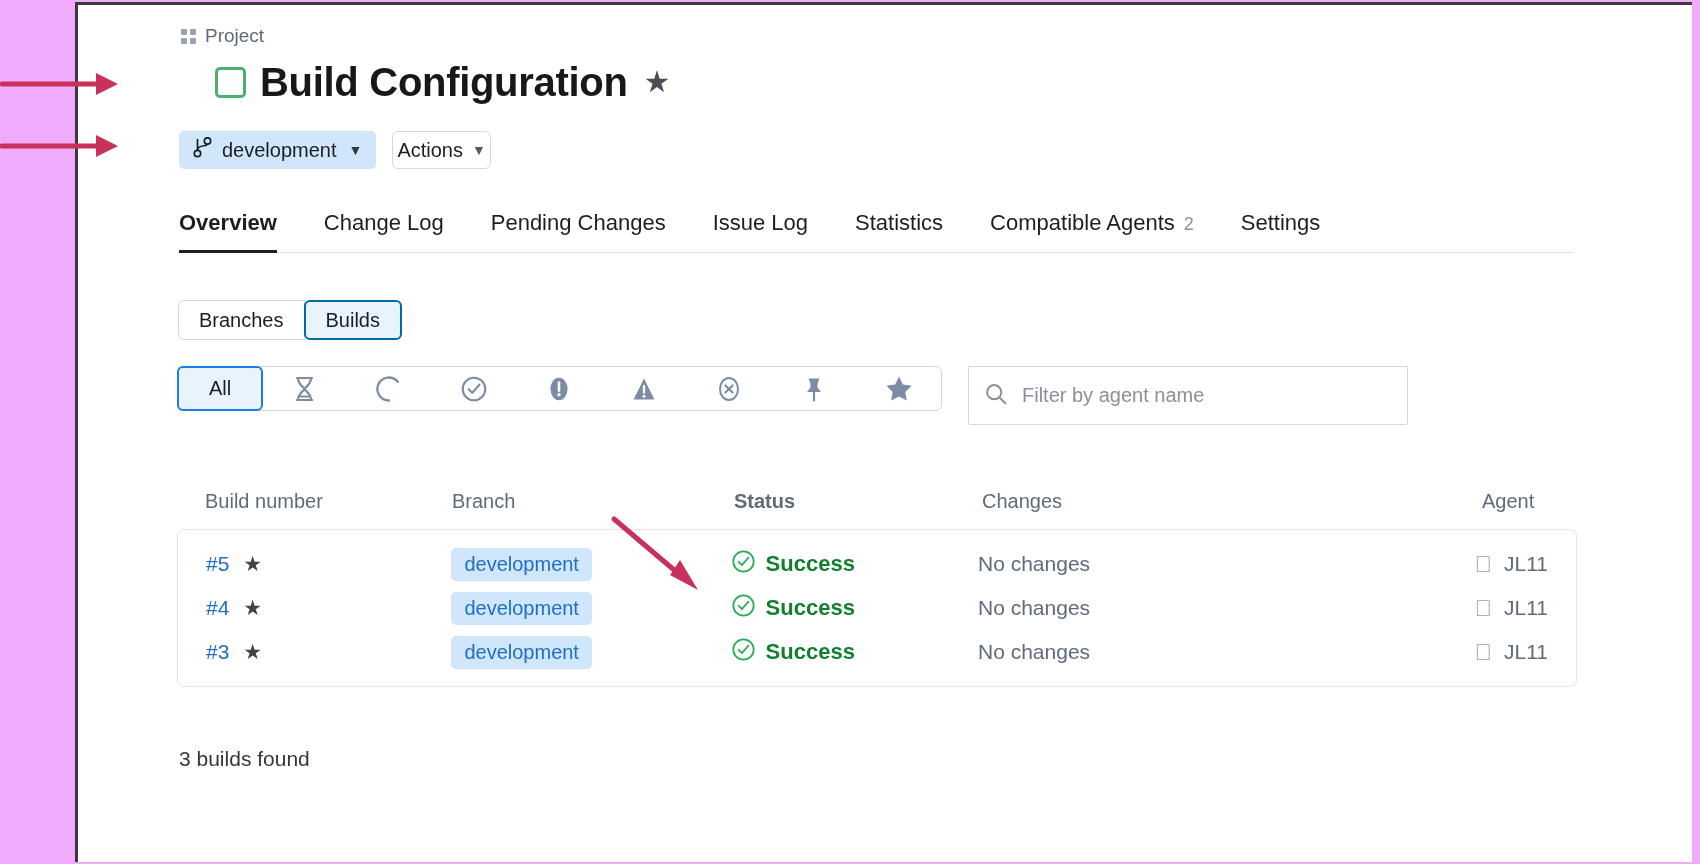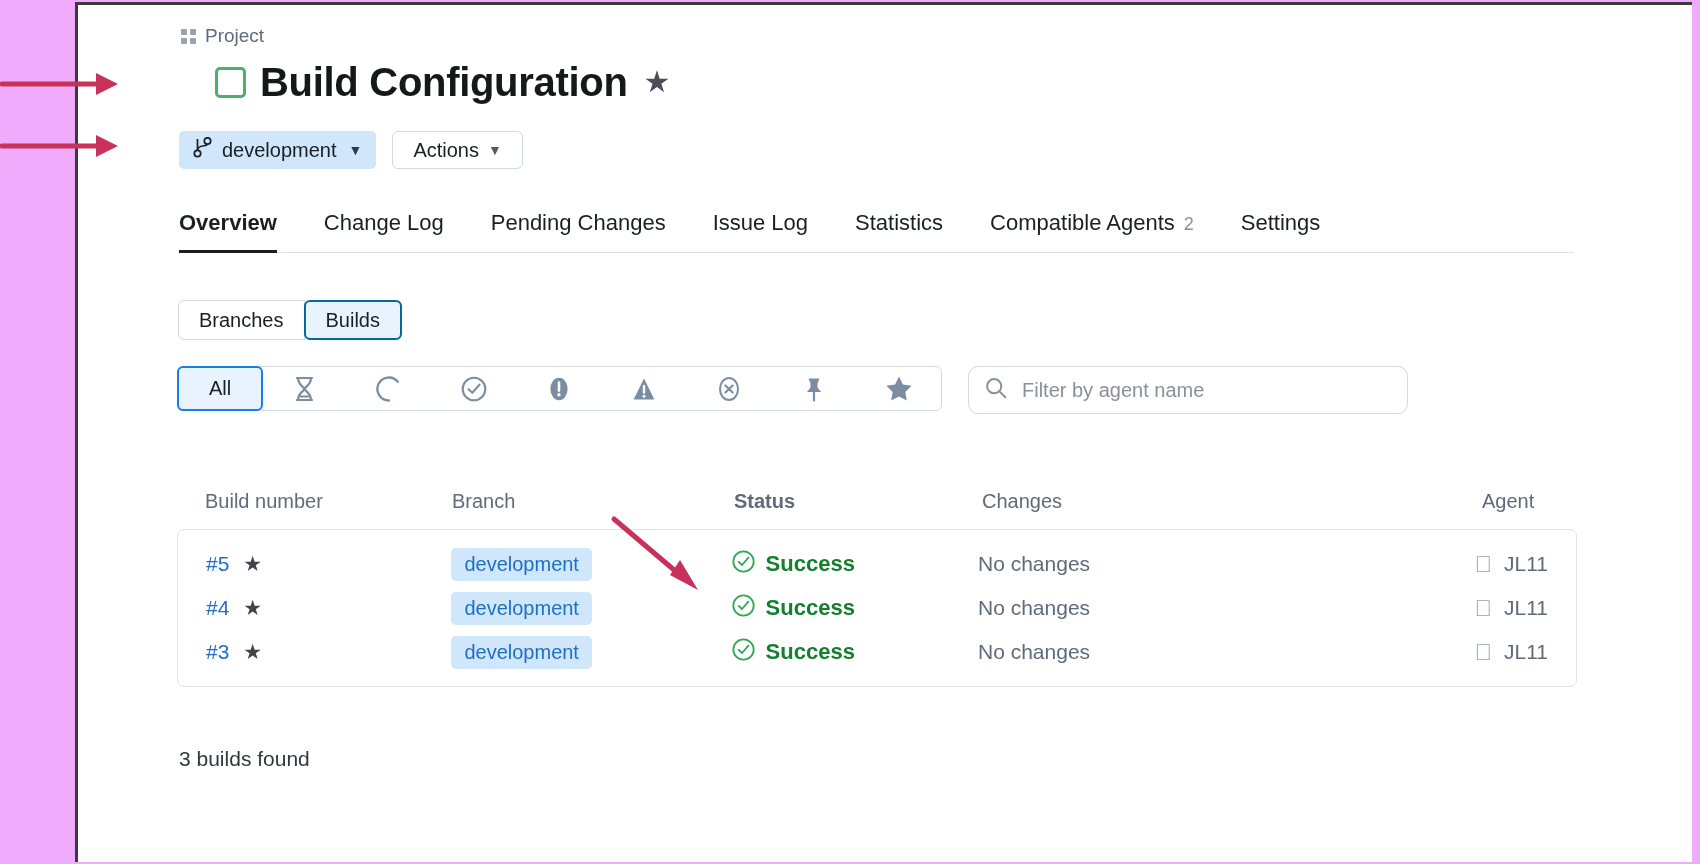--- a/index.html
+++ b/index.html
@@ -118,21 +118,21 @@
     color: #1b1f24;
   }
   .branch-chip .caret { font-size: 14px; color:#33383f; margin-left:2px;}
   .actions-btn {
     display: flex;
     align-items: center;
     gap: 9px;
     background: #ffffff;
     border: 1px solid #d3d8de;
     border-radius: 6px;
-    padding: 8px 20px;
+    padding: 8px 4px;
     height: 38px;
     box-sizing: border-box;
     font-size: 20px;
     color: #1b1f24;
   }
   .actions-btn .caret { font-size:14px; color:#555b63; }
 
   
   .tabs {
     position: absolute;
@@ -226,23 +226,23 @@
     margin: -1px;
     flex: 0 0 86px;
   }
   .fb-icon svg { display:block; }
 
   .searchbox {
     position: absolute;
     left: 890px;
     top: 361px;
     width: 440px;
-    height: 48px;
+    height: 59px;
     border: 1px solid #d3d8de;
-    border-radius: 10px;
+    border-radius: 2px;
     box-sizing: border-box;
     display: flex;
     align-items: center;
     gap: 13px;
     padding: 0 16px;
     background: #ffffff;
   }
   .searchbox input {
     border: none;
     outline: none;

